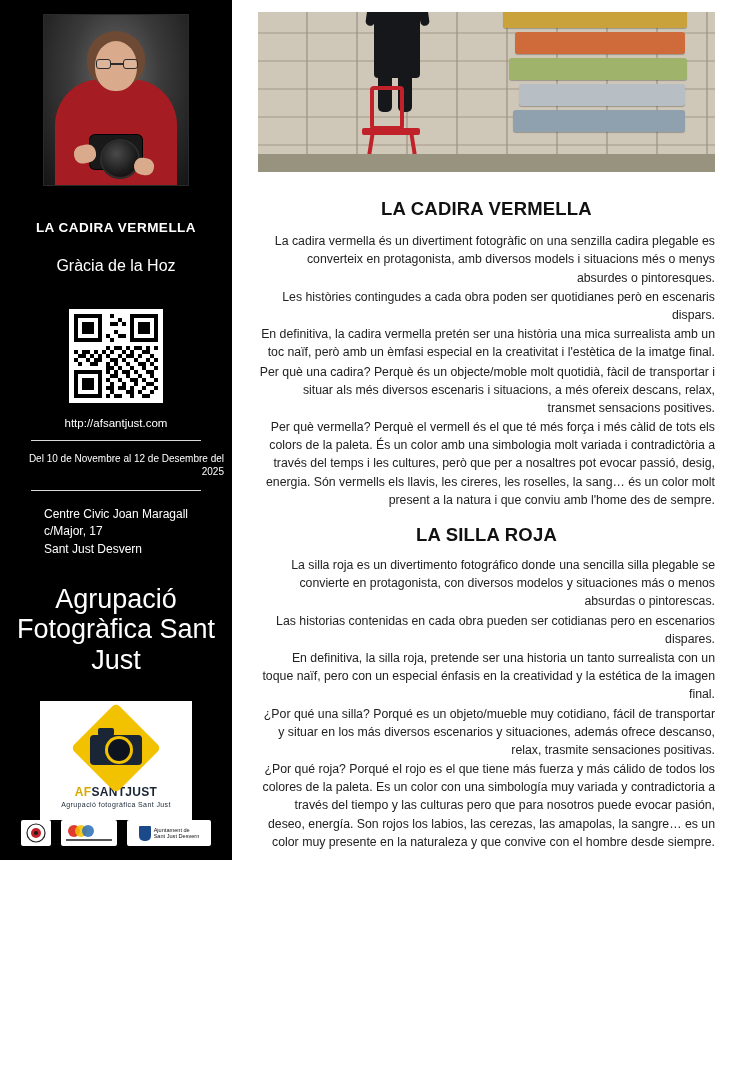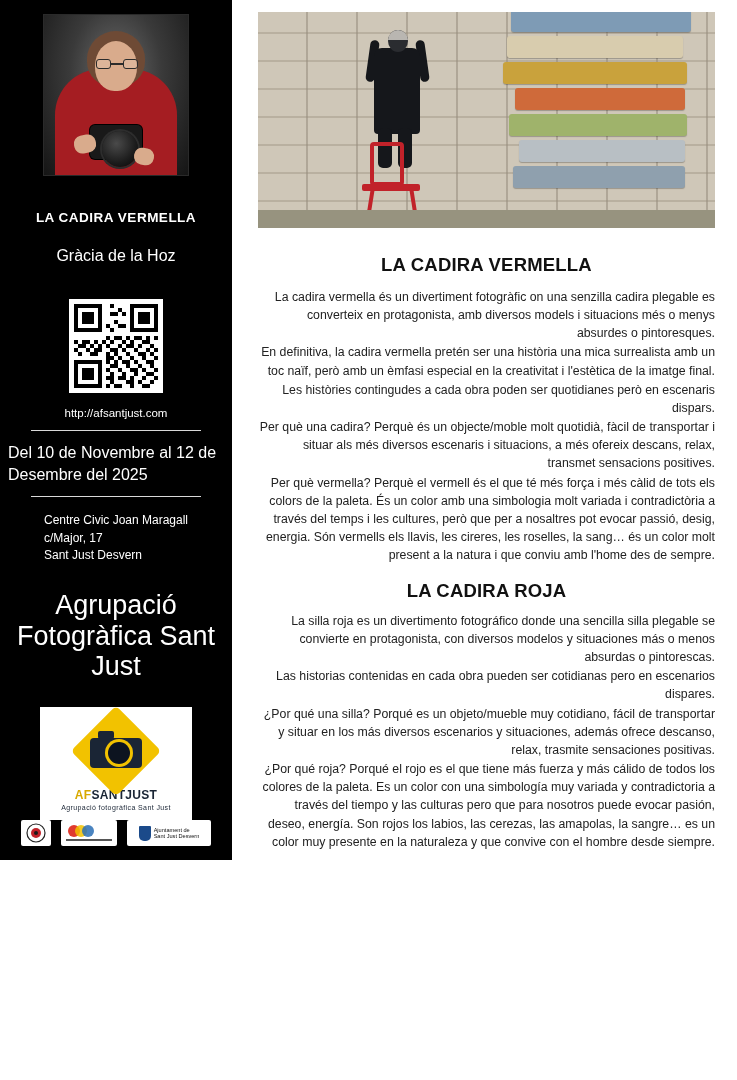--- a/index.html
+++ b/index.html
@@ -104,21 +104,21 @@
     font-size: 11.5px;
     margin-top: 14px;
     text-align: center;
     color: #ffffff;
   }
   .rule {
     width: 170px; height: 1px; background: #ffffff; opacity: .85;
     margin: 11px 0 11px 0;
   }
   .dates {
-    font-size: 16px; line-height: 1.35; text-align: left;
+    font-size: 10px; line-height: 1.35; text-align: right;
   }
   .venue {
     font-size: 12px; line-height: 1.45; margin-top: 4px;
   }
   .org {
     font-size: 27px; line-height: 1.12; text-align: center;
     margin-top: 26px; font-weight: 400;
   }
   .logo-box {
     margin-top: 26px;
@@ -496,28 +496,29 @@
         <div class="c-seat"></div>
         <div class="c-leg-1"></div>
         <div class="c-leg-2"></div>
       </div>
       <div class="ground"></div>
     </div>
 
     <div class="sec-title">LA CADIRA VERMELLA</div>
     <div class="body-text">
       <p>La cadira vermella és un divertiment fotogràfic on una senzilla cadira plegable es converteix en protagonista, amb diversos models i situacions més o menys absurdes o pintoresques.</p>
+      <p>Les històries contingudes a cada obra poden ser quotidianes però en escenaris dispars.</p>
       <p>En definitiva, la cadira vermella pretén ser una història una mica surrealista amb un toc naïf, però amb un èmfasi especial en la creativitat i l'estètica de la imatge final.</p>
-      <p>Les històries contingudes a cada obra poden ser quotidianes però en escenaris dispars.</p>
       <p>Per què una cadira? Perquè és un objecte/moble molt quotidià, fàcil de transportar i situar als més diversos escenaris i situacions, a més ofereix descans, relax, transmet sensacions positives.</p>
       <p>Per què vermella? Perquè el vermell és el que té més força i més càlid de tots els colors de la paleta. És un color amb una simbologia molt variada i contradictòria a través del temps i les cultures, però que per a nosaltres pot evocar passió, desig, energia. Són vermells els llavis, les cireres, les roselles, la sang… és un color molt present a la natura i que conviu amb l'home des de sempre.</p>
     </div>
 
-    <div class="sec-title second">LA CADIRA ROJA</div>
+    <div class="sec-title second">LA SILLA ROJA</div>
     <div class="body-text">
       <p>La silla roja es un divertimento fotográfico donde una sencilla silla plegable se convierte en protagonista, con diversos modelos y situaciones más o menos absurdas o pintorescas.</p>
       <p>Las historias contenidas en cada obra pueden ser cotidianas pero en escenarios dispares.</p>
+      <p>En definitiva, la silla roja, pretende ser una historia un tanto surrealista con un toque naïf, pero con un especial énfasis en la creatividad y la estética de la imagen final.</p>
       <p>¿Por qué una silla? Porqué es un objeto/mueble muy cotidiano, fácil de transportar y situar en los más diversos escenarios y situaciones, además ofrece descanso, relax, trasmite sensaciones positivas.</p>
       <p>¿Por qué roja? Porqué el rojo es el que tiene más fuerza y más cálido de todos los colores de la paleta. Es un color con una simbología muy variada y contradictoria a través del tiempo y las culturas pero que para nosotros puede evocar pasión, deseo, energía. Son rojos los labios, las cerezas, las amapolas, la sangre… es un color muy presente en la naturaleza y que convive con el hombre desde siempre.</p>
     </div>
 
   </div>
 </div>
 
 </body></html>

